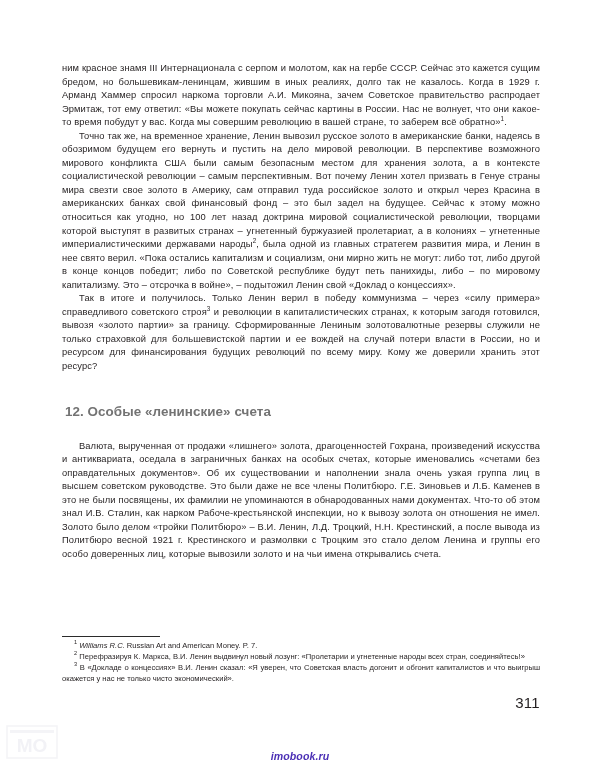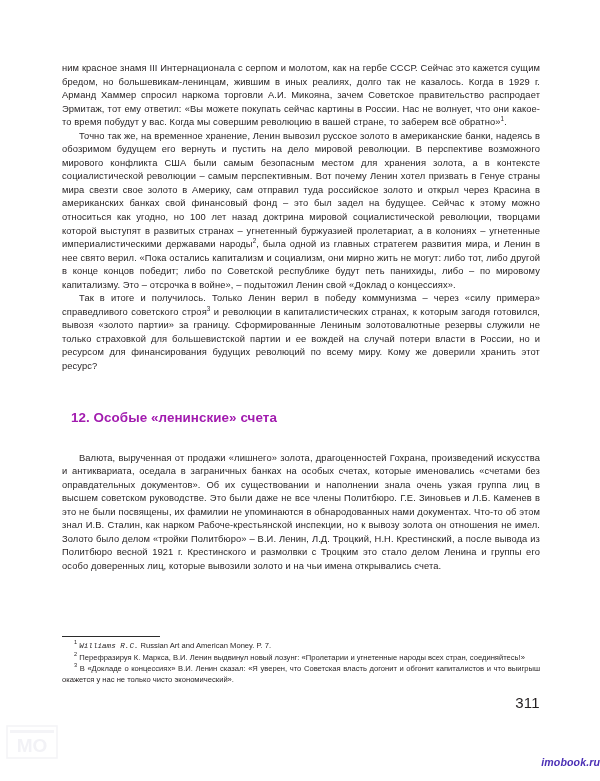--- a/index.html
+++ b/index.html
@@ -40,25 +40,25 @@
   p.body + p.body { margin-top: 0; }
 
   sup.fn {
     font-size: 6.3px;
     vertical-align: super;
     line-height: 0;
   }
 
   
   h2.section-title {
-    margin: 9px;
+    margin: 3px;
     font-size: 13.4px;
     line-height: 17px;
     font-weight: bold;
-    color: #a21caf;
+    color: #737373;
     letter-spacing: 0.005em;
   }
   .sect-gap-before { height: 26px; }
   .sect-gap-after  { height: 17px; }
 
   
   #footnotes {
     position: absolute;
     left: 62px;
     top: 636px;
@@ -76,45 +76,44 @@
     line-height: 11.1px;
     text-align: justify;
     text-indent: 12px;
     color: #231f20;
   }
   p.footnote .marker {
     font-size: 5.6px;
     vertical-align: super;
     line-height: 0;
   }
-  p.footnote i { font-style: italic; font-family: Liberation Mono, monospace; }
+  p.footnote i { font-style: italic; }
 
   
   #page-number {
     position: absolute;
     right: 60px;
     top: 694px;
     font-size: 15px;
     color: #231f20;
     letter-spacing: 0.02em;
   }
 
   
   #site-watermark {
     position: absolute;
     left: 0;
     right: 0;
     top: 750px;
-    text-align: right;
+    text-align: center;
     font-size: 10.6px;
     font-style: italic;
     font-weight: bold;
     color: #4b2fb5;
     letter-spacing: 0.01em;
-    margin-top: 6px;
   }
 
   
   #corner-logo {
     position: absolute;
     left: 6px;
     top: 722px;
     width: 52px;
     height: 40px;
     pointer-events: none;

